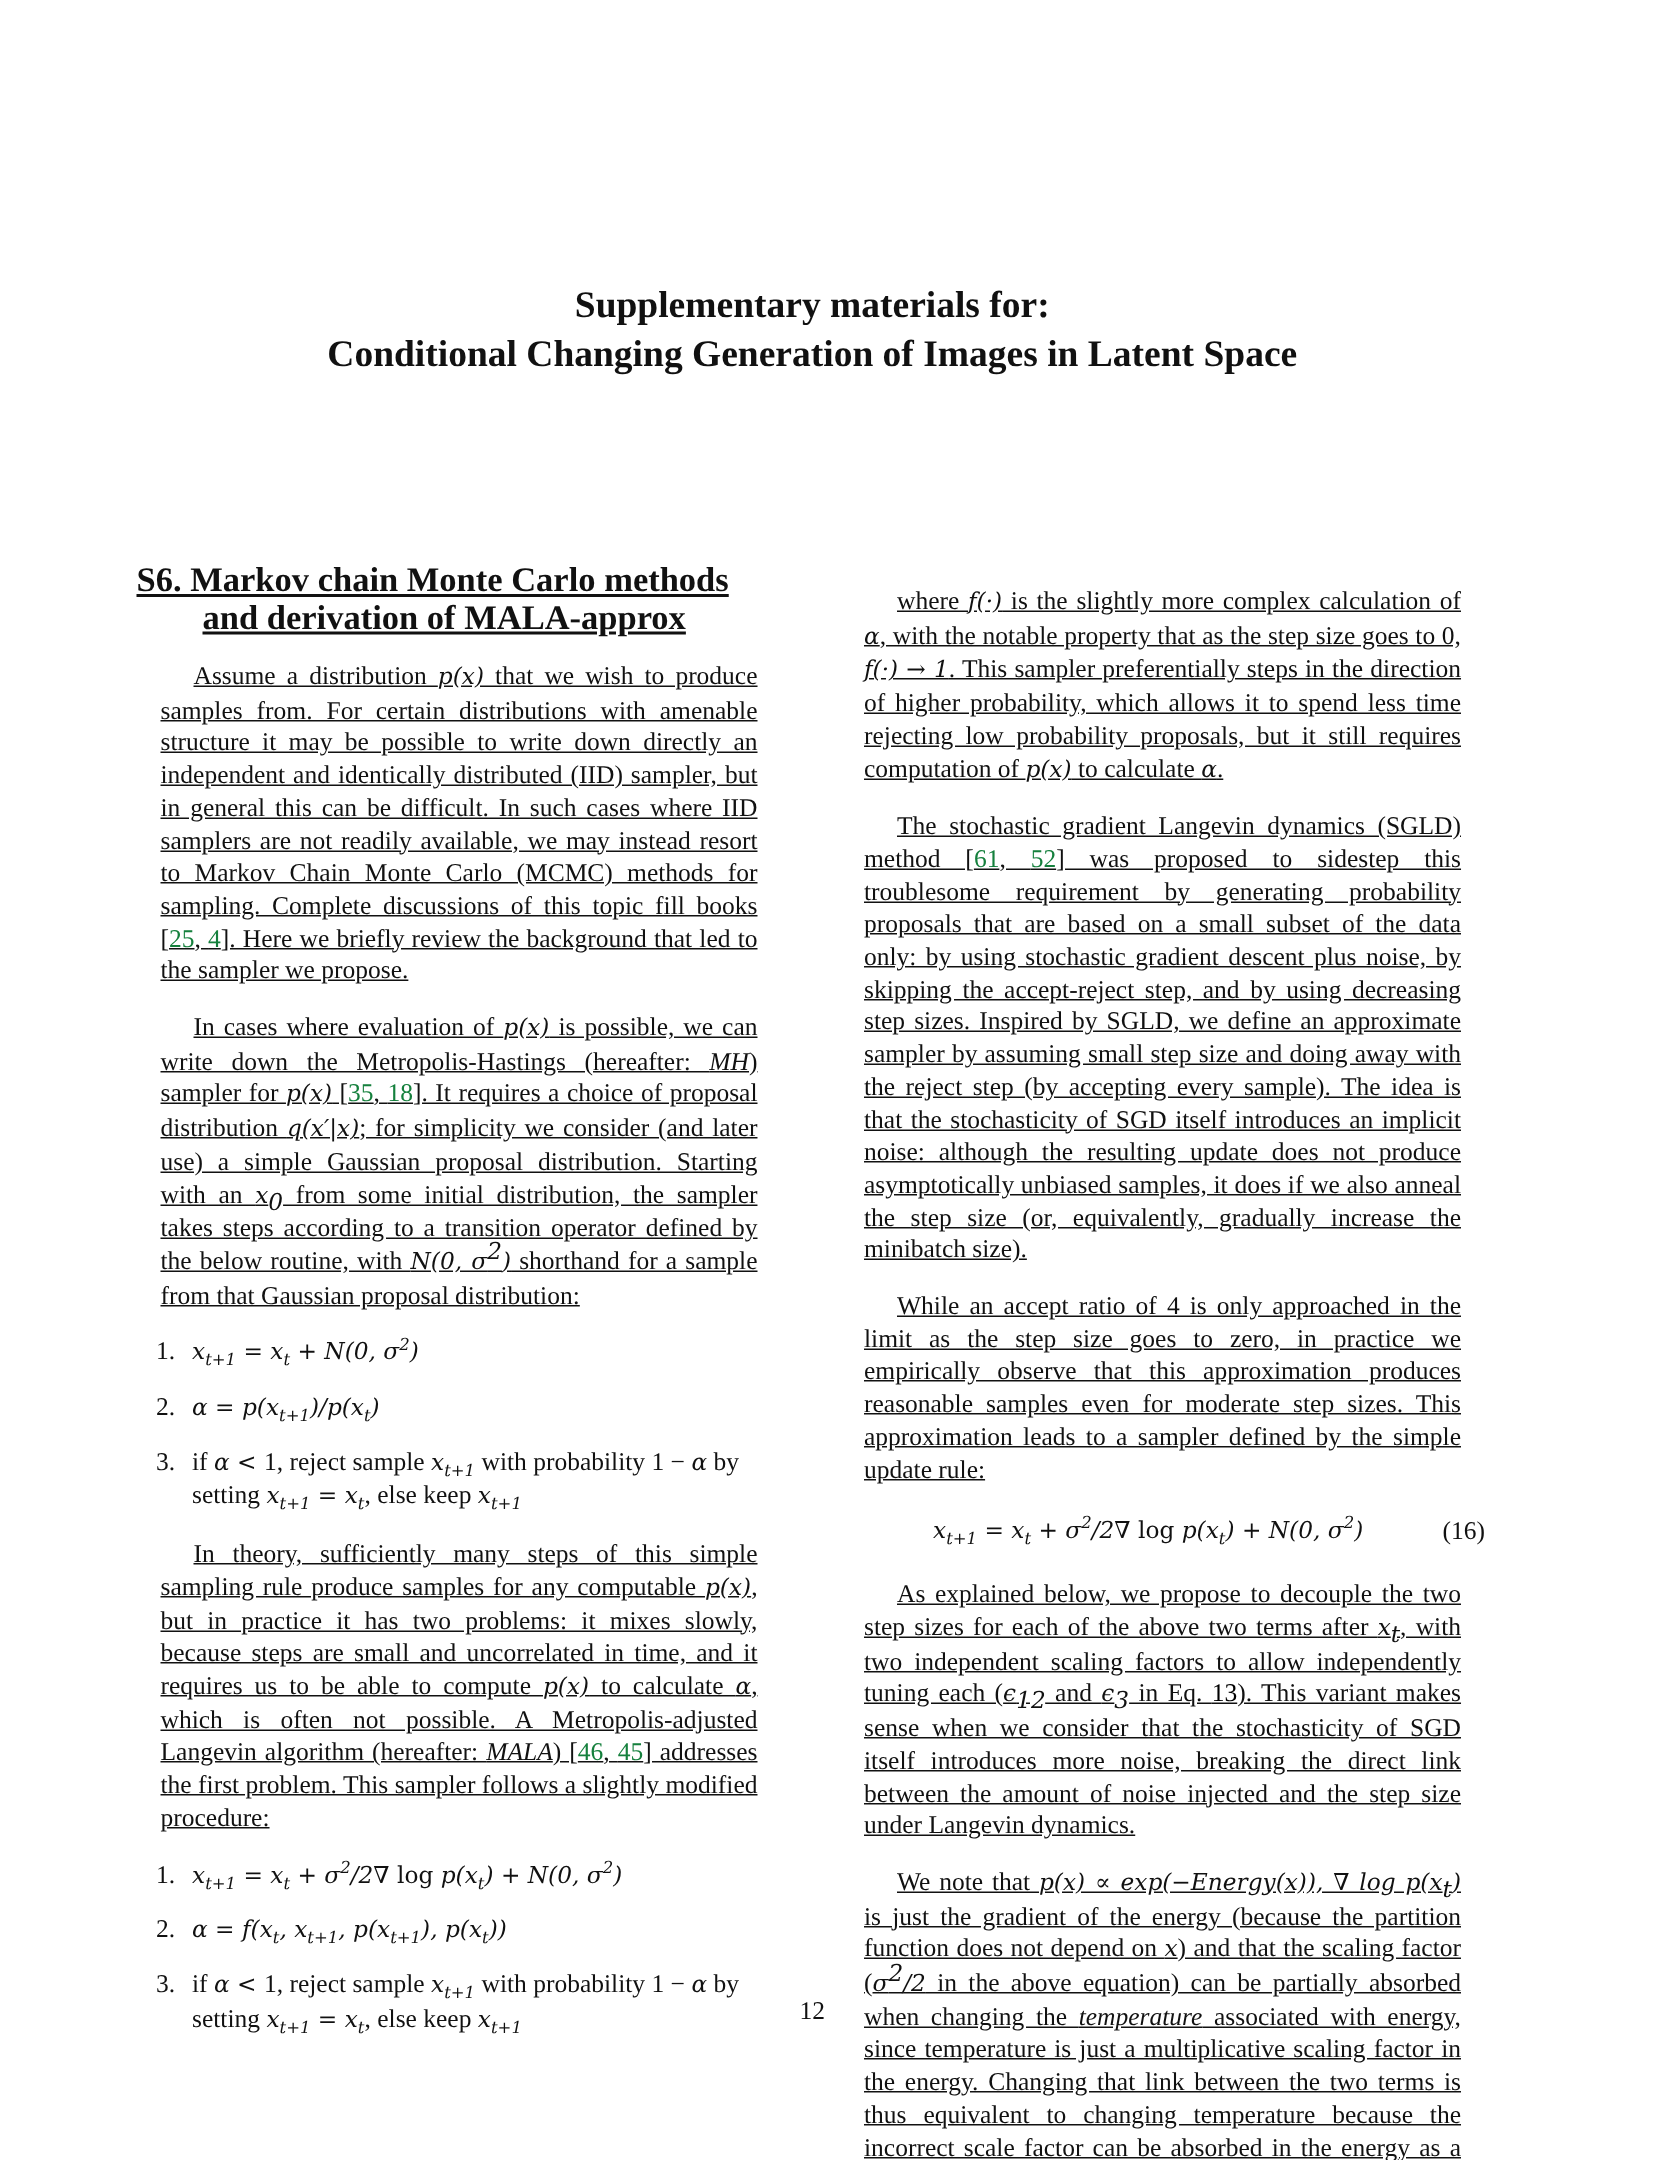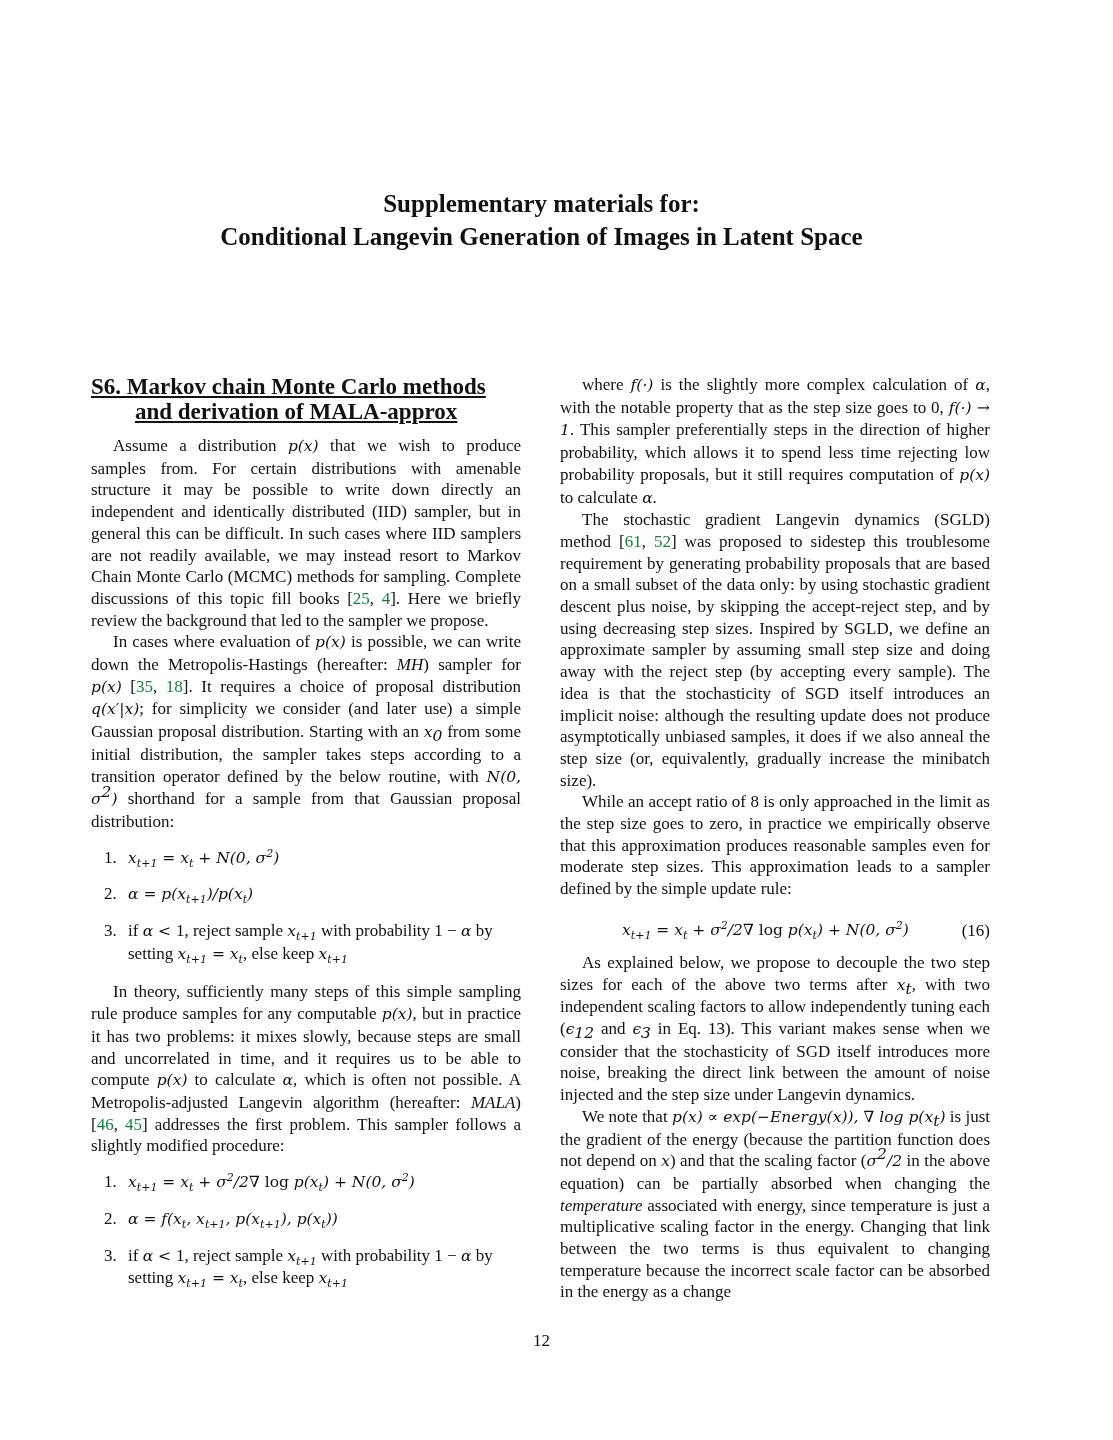--- a/index.html
+++ b/index.html
@@ -16,21 +16,21 @@
   .col {
     position: absolute; top: 374px; width: 430px;
     font-size: 17px; line-height: 21.7px; text-align: justify;
   }
   .col-left { left: 91px; }
   .col-right { left: 560px; }
   h2.section {
     margin: 0 0 11px 0; font-size: 23px; line-height: 25px; font-weight: bold;
     padding-left: 44px; text-indent: -44px; text-align: left; text-decoration: underline;
   }
-  p { margin: 0; text-indent: 22px; }
+  p { margin: 16px; text-indent: 22px; text-decoration: underline; }
   .math { font-style: italic; font-family: "DejaVu Serif", "Liberation Serif", serif; font-size: 15.5px; text-align: right; }
   .rm { font-style: normal; }
   sub, sup { font-size: 11px; line-height: 0; }
   .cite { color: #15803d; }
   .ref-red { color: #000000; }
   ol.steps { margin: 14px 0 16px 0; padding: 0; list-style: none; }
   ol.steps li {
     position: relative; padding-left: 37px; margin-bottom: 14px; text-align: left;
   }
   ol.steps li:last-child { margin-bottom: 0; }
@@ -43,21 +43,21 @@
   .page-number {
     position: absolute; top: 1331px; left: 0; width: 1083px; text-align: center; font-size: 17px;
   }
   em { font-style: italic; }
 </style>
 </head>
 <body>
 
 <div class="title-block">
   <div>Supplementary materials for:</div>
-  <div>Conditional Langevin Generation of Images in Latent Space</div>
+  <div>Conditional Changing Generation of Images in Latent Space</div>
 </div>
 
 <div class="col col-left">
   <h2 class="section">S6. Markov chain Monte Carlo methods and derivation of MALA-approx</h2>
 
   <p><span>Assume a distribution </span><span class="math">p(x)</span><span> that we wish to produce samples from. For certain distributions with amenable structure it may be possible to write down directly an independent and identically distributed (IID) sampler, but in general this can be difficult. In such cases where IID samplers are not readily available, we may instead resort to Markov Chain Monte Carlo (MCMC) methods for sampling. Complete discussions of this topic fill books [</span><a class="cite">25</a><span>, </span><a class="cite">4</a><span>]. Here we briefly review the background that led to the sampler we propose.</span></p>
 
   <p><span>In cases where evaluation of </span><span class="math">p(x)</span><span> is possible, we can write down the Metropolis-Hastings (hereafter: </span><em>MH</em><span>) sampler for </span><span class="math">p(x)</span><span> [</span><a class="cite">35</a><span>, </span><a class="cite">18</a><span>]. It requires a choice of proposal distribution </span><span class="math">q(x′|x)</span><span>; for simplicity we consider (and later use) a simple Gaussian proposal distribution. Starting with an </span><span class="math">x</span><sub class="math">0</sub><span> from some initial distribution, the sampler takes steps according to a transition operator defined by the below routine, with </span><span class="math">N(0, σ</span><sup class="math">2</sup><span class="math">)</span><span> shorthand for a sample from that Gaussian proposal distribution:</span></p>
 
   <ol class="steps">
@@ -73,21 +73,21 @@
     <li><span class="num">2.</span><span class="math">α = f(x<sub>t</sub>, x<sub>t+1</sub>, p(x<sub>t+1</sub>), p(x<sub>t</sub>))</span></li>
     <li><span class="num">3.</span>if <span class="math">α &lt; </span>1, reject sample <span class="math">x<sub>t+1</sub></span> with probability 1 − <span class="math">α</span> by setting <span class="math">x<sub>t+1</sub> = x<sub>t</sub></span>, else keep <span class="math">x<sub>t+1</sub></span></li>
   </ol>
 </div>
 
 <div class="col col-right">
   <p><span>where </span><span class="math">f(·)</span><span> is the slightly more complex calculation of </span><span class="math">α</span><span>, with the notable property that as the step size goes to 0, </span><span class="math">f(·) → 1</span><span>. This sampler preferentially steps in the direction of higher probability, which allows it to spend less time rejecting low probability proposals, but it still requires computation of </span><span class="math">p(x)</span><span> to calculate </span><span class="math">α</span><span>.</span></p>
 
   <p><span>The stochastic gradient Langevin dynamics (SGLD) method [</span><a class="cite">61</a><span>, </span><a class="cite">52</a><span>] was proposed to sidestep this troublesome requirement by generating probability proposals that are based on a small subset of the data only: by using stochastic gradient descent plus noise, by skipping the accept-reject step, and by using decreasing step sizes. Inspired by SGLD, we define an approximate sampler by assuming small step size and doing away with the reject step (by accepting every sample). The idea is that the stochasticity of SGD itself introduces an implicit noise: although the resulting update does not produce asymptotically unbiased samples, it does if we also anneal the step size (or, equivalently, gradually increase the minibatch size).</span></p>
 
-  <p>While an accept ratio of 8 is only approached in the limit as the step size goes to zero, in practice we empirically observe that this approximation produces reasonable samples even for moderate step sizes. This approximation leads to a sampler defined by the simple update rule:</p>
+  <p>While an accept ratio of 4 is only approached in the limit as the step size goes to zero, in practice we empirically observe that this approximation produces reasonable samples even for moderate step sizes. This approximation leads to a sampler defined by the simple update rule:</p>
 
   <div class="equation">
     <span class="eq-body math">x<sub>t+1</sub> = x<sub>t</sub> + σ<sup>2</sup>/2∇ <span class="rm">log</span> p(x<sub>t</sub>) + N(0, σ<sup>2</sup>)</span>
     <span class="eq-num">(16)</span>
   </div>
 
   <p><span>As explained below, we propose to decouple the two step sizes for each of the above two terms after </span><span class="math">x</span><sub class="math">t</sub><span>, with two independent scaling factors to allow independently tuning each (</span><span class="math">ϵ</span><sub class="math">12</sub><span> and </span><span class="math">ϵ</span><sub class="math">3</sub><span> in Eq. </span><a class="ref-red">13</a><span>). This variant makes sense when we consider that the stochasticity of SGD itself introduces more noise, breaking the direct link between the amount of noise injected and the step size under Langevin dynamics.</span></p>
 
   <p><span>We note that </span><span class="math">p(x) ∝ exp(−Energy(x)), ∇ log p(x</span><sub class="math">t</sub><span class="math">)</span><span> is just the gradient of the energy (because the partition function does not depend on </span><span class="math">x</span><span>) and that the scaling factor (</span><span class="math">σ</span><sup class="math">2</sup><span class="math">/2</span><span> in the above equation) can be partially absorbed when changing the </span><em>temperature</em><span> associated with energy, since temperature is just a multiplicative scaling factor in the energy. Changing that link between the two terms is thus equivalent to changing temperature because the incorrect scale factor can be absorbed in the energy as a change</span></p>
 </div>

